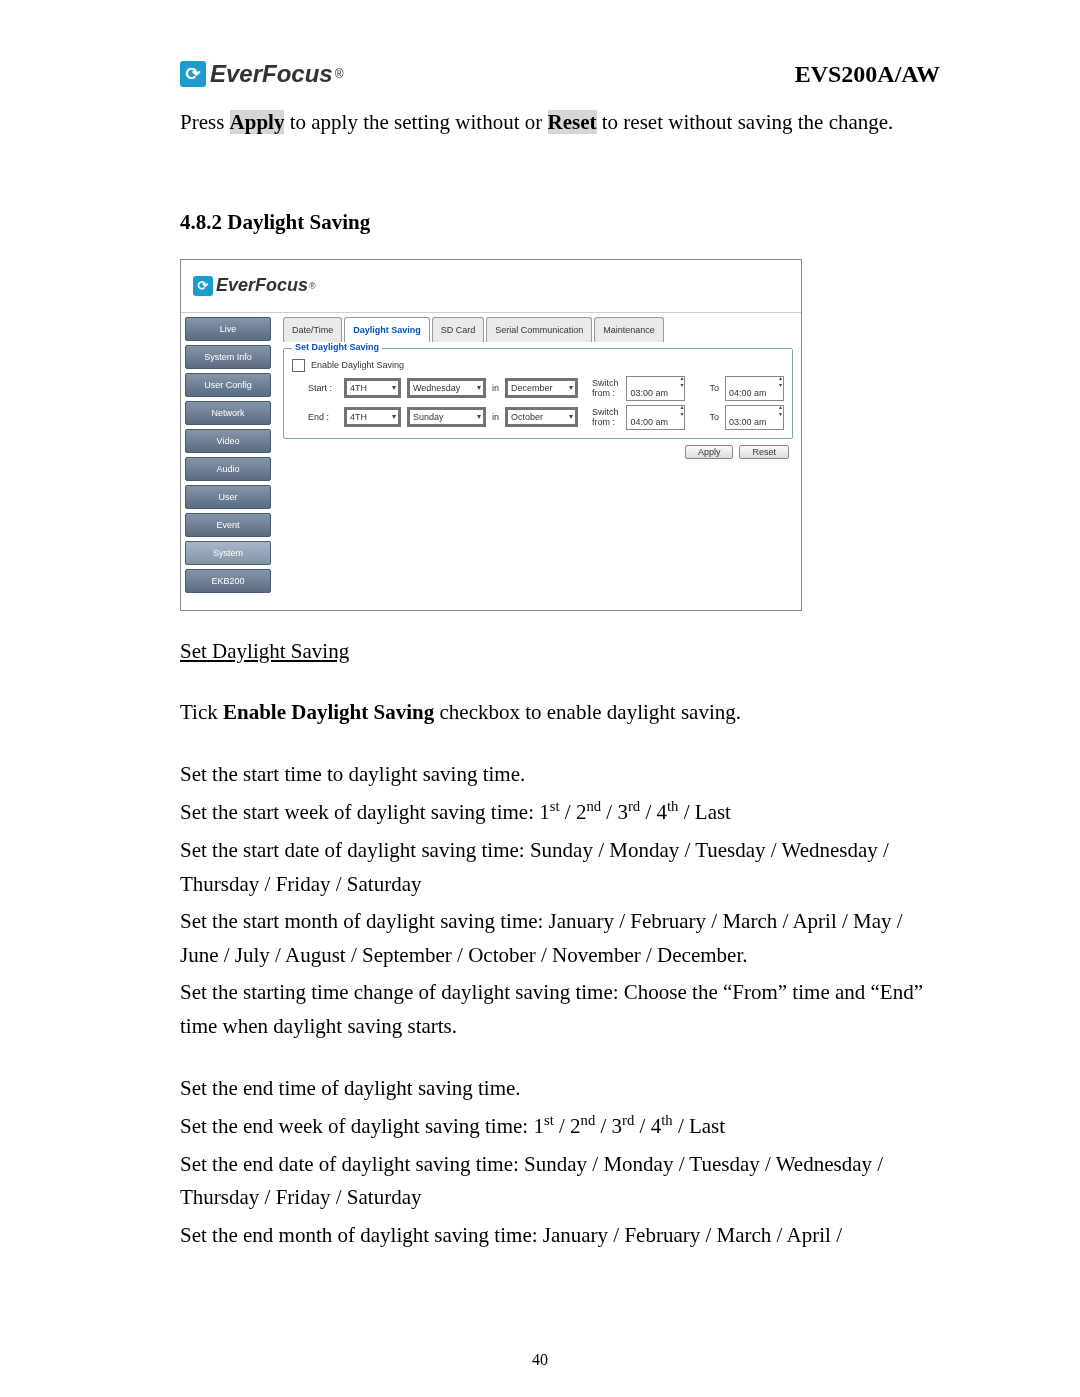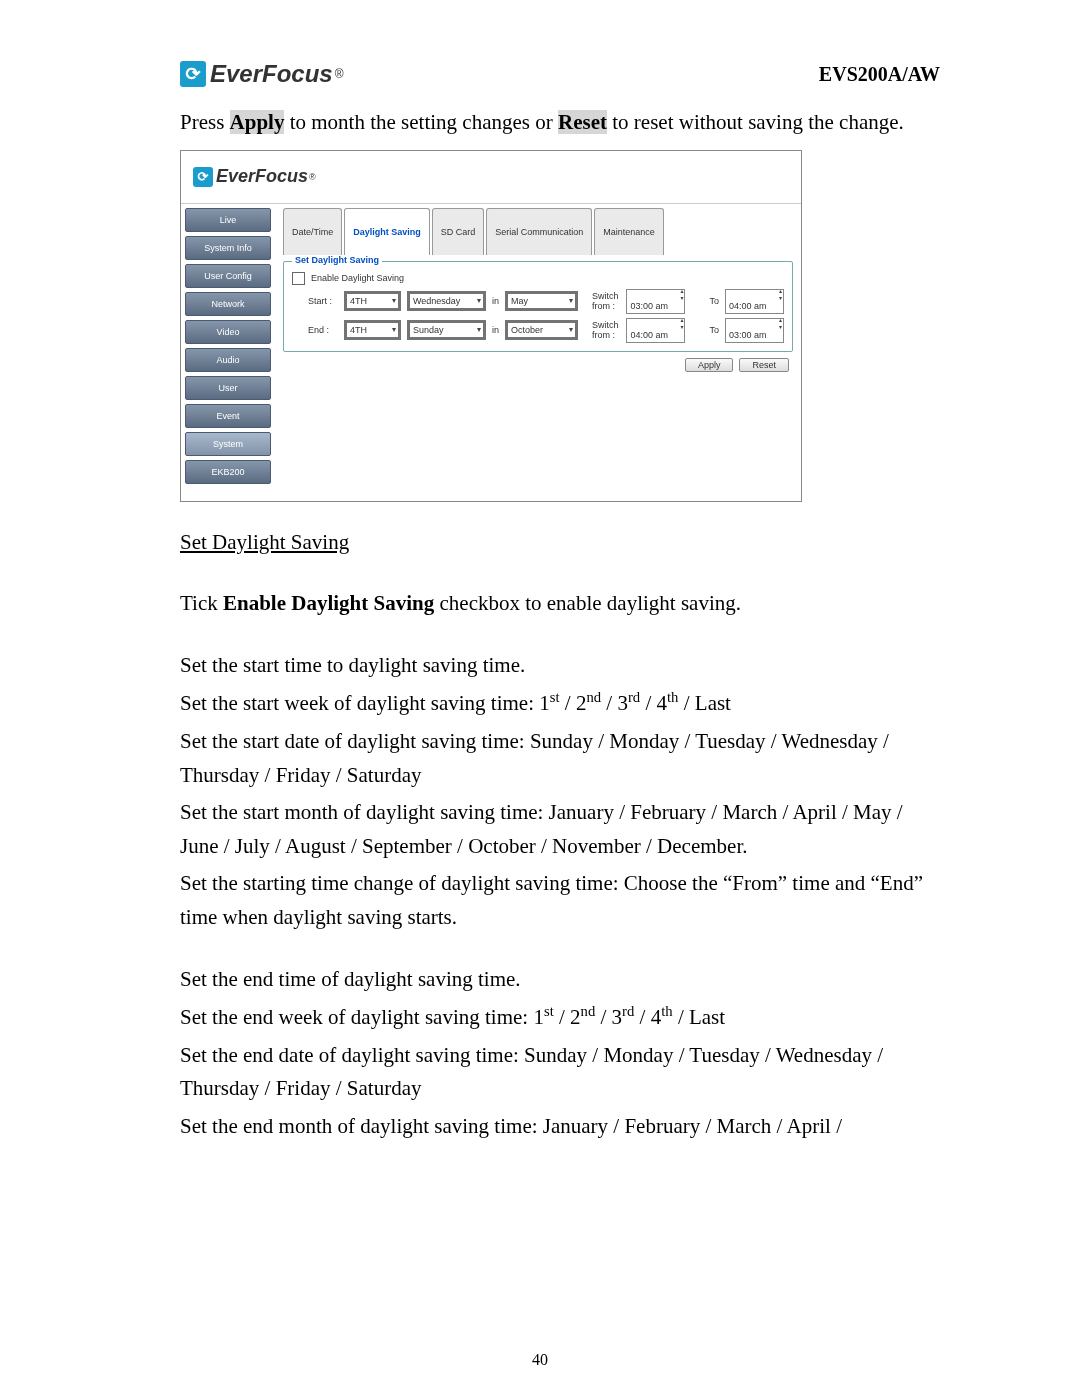--- a/index.html
+++ b/index.html
@@ -50,21 +50,21 @@
   .logo-reg {
     font-family: Arial, sans-serif;
     font-size: 12px;
     vertical-align: super;
     color: #333;
     margin-left: 2px;
   }
   .model {
     font-family: "Times New Roman", Times, serif;
     font-weight: bold;
-    font-size: 20px;
+    font-size: 24px;
   }
   .body-text {
     font-size: 21px;
     line-height: 1.6;
     margin-top: 10px;
   }
   .body-text p { margin: 0 0 4px 0; }
   .bold { font-weight: bold; }
   .hl { background: #d6d6d6; }
   .section-heading {
@@ -126,21 +126,21 @@
     padding: 4px 8px 8px 8px;
   }
   .ss-tabs {
     display: flex;
     gap: 0;
     margin-bottom: 6px;
   }
   .ss-tab {
     border: 1px solid #999;
     border-bottom: none;
-    padding: 18px 8px;
+    padding: 7px 8px;
     background: #eaeaea;
     font-size: 9px;
     border-top-left-radius: 3px;
     border-top-right-radius: 3px;
     margin-right: 2px;
   }
   .ss-tab.active {
     color: #0050c0;
     font-weight: bold;
     background: #fff;
@@ -243,24 +243,27 @@
     <div class="logo">
       <span class="logo-icon">⟳</span>
       <span class="logo-text">EverFocus</span>
       <span class="logo-reg">®</span>
     </div>
     <div class="model">EVS200A/AW</div>
   </div>
 
   <div class="body-text">
     <p>
-      <span>Press </span><span class="bold hl">Apply</span><span> to month the setting changes or </span><span class="bold hl">Reset</span><span> to reset without saving the change.</span>
+      <span>Press </span><span class="bold hl">Apply</span><span> to apply the setting without or </span><span class="bold hl">Reset</span><span> to reset without saving the change.</span>
     </p>
   </div>
 
+  <div class="section-heading">
+    <span>4.8.2 </span><span>Daylight Saving</span>
+  </div>
 
   <div class="screenshot">
     <div class="ss-top">
       <span class="ss-logo-icon">⟳</span>
       <span class="ss-logo-text">EverFocus</span>
       <span class="ss-logo-reg">®</span>
     </div>
     <div class="ss-body">
       <div class="ss-sidebar">
         <div class="ss-nav">Live</div>
@@ -286,21 +289,21 @@
           <div class="ss-legend">Set Daylight Saving</div>
           <div class="ss-row">
             <span class="ss-checkbox"></span>
             <span>Enable Daylight Saving</span>
           </div>
           <div class="ss-row">
             <span class="ss-lbl">Start :</span>
             <span class="ss-select">4TH</span>
             <span class="ss-select" style="min-width:56px">Wednesday</span>
             <span>in</span>
-            <span class="ss-select" style="min-width:50px">May</span>
+            <span class="ss-select" style="min-width:50px">December</span>
             <span style="margin-left:8px">Switch from :</span>
             <span class="ss-spin">03:00 am</span>
             <span style="margin-left:18px">To</span>
             <span class="ss-spin">04:00 am</span>
           </div>
           <div class="ss-row">
             <span class="ss-lbl">End :</span>
             <span class="ss-select">4TH</span>
             <span class="ss-select" style="min-width:56px">Sunday</span>
             <span>in</span>

